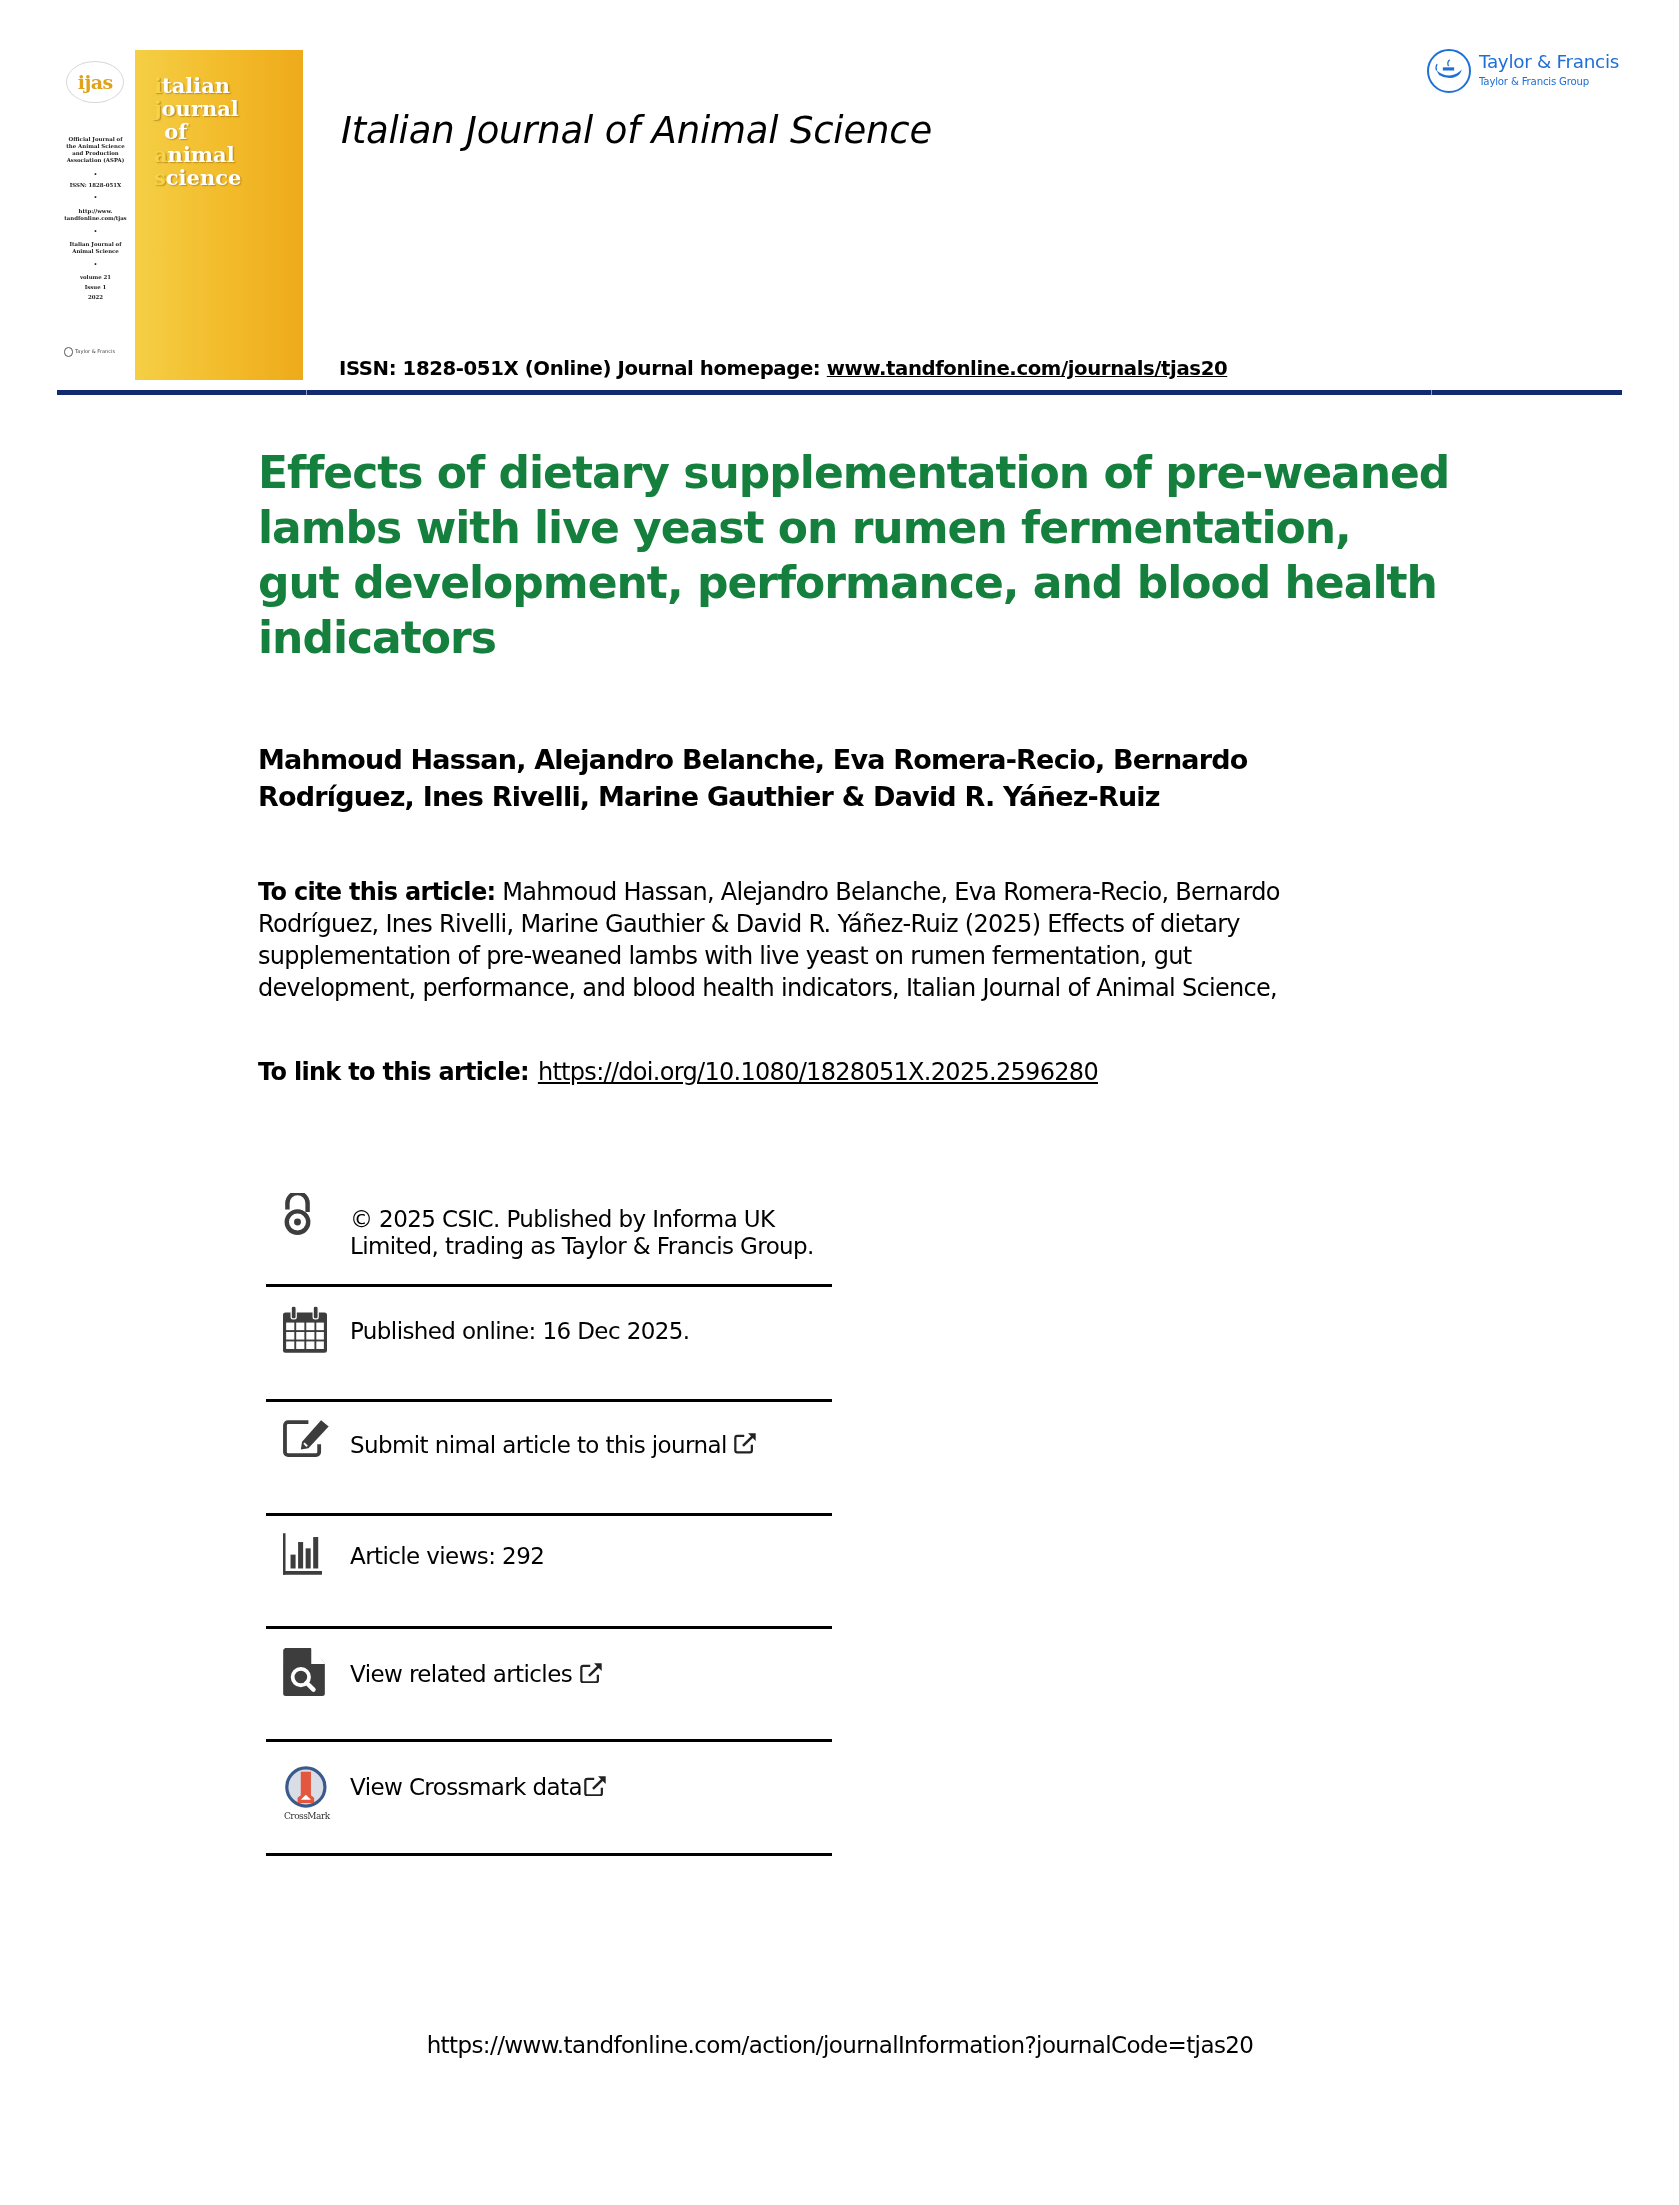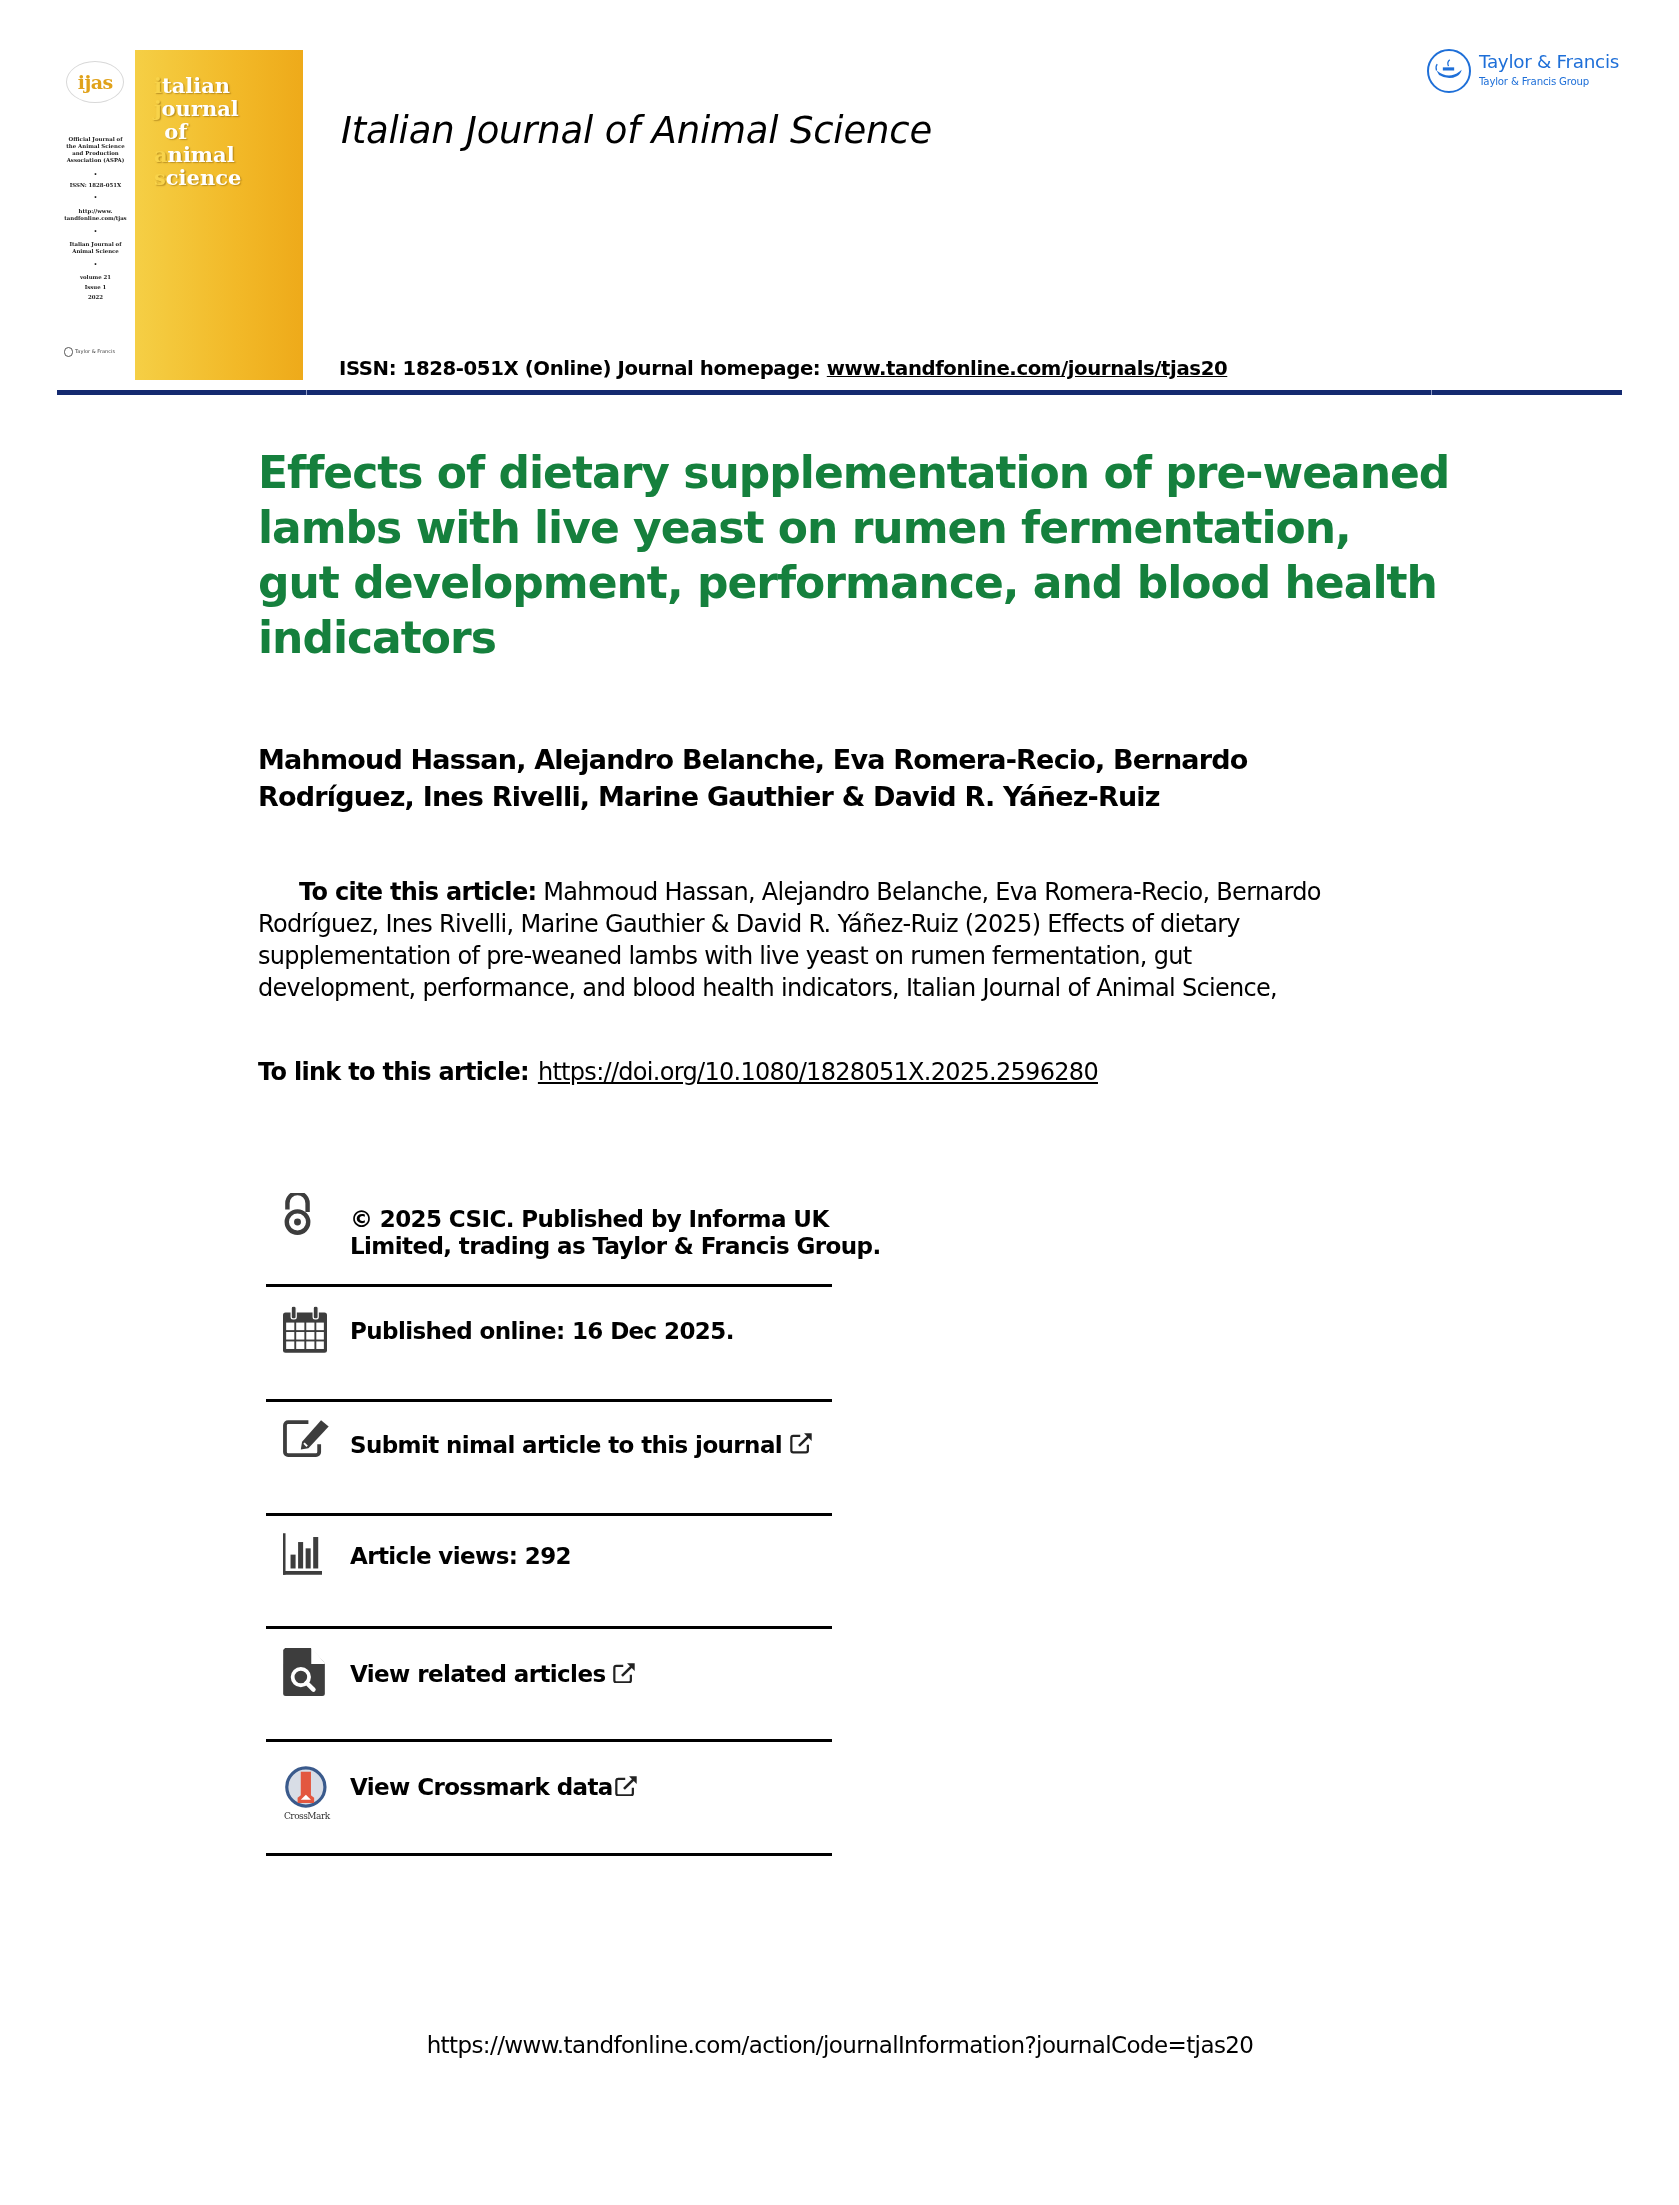--- a/index.html
+++ b/index.html
@@ -34,30 +34,30 @@
 
   .navy-rule { left: 57px; top: 390px; width: 1565px; height: 5.1px; background: #142a70; }
   .navy-gap { top: 390px; width: 0.6px; height: 5.1px; background: #8f9cc5; }
 
   .article-title { left: 258px; top: 445px; width: 1207px; font-family: "DejaVu Sans", sans-serif; font-weight: bold;
                    font-size: 44px; line-height: 55px; letter-spacing: -1px; color: #15803d; }
   .authors { left: 258px; top: 741px; width: 1144px; font-family: "DejaVu Sans", sans-serif; font-weight: bold;
              font-size: 27px; line-height: 37px; letter-spacing: -0.8px; color: #000; }
   .cite { left: 258px; top: 876px; width: 1131px; font-family: "DejaVu Sans", sans-serif; font-size: 24px;
           line-height: 32px; letter-spacing: -0.7px; color: #000; }
-  .cite b { font-weight: bold; margin-left: 41px; }
+  .cite b { font-weight: bold; }
   .cite a, .linkline a { color: #000; text-decoration: underline; }
   .linkline { left: 258px; top: 1056px; font-family: "DejaVu Sans", sans-serif; font-size: 24px; line-height: 32px; letter-spacing: -0.7px; white-space: nowrap; }
   .linkline b { font-weight: bold; margin-right: 9px; }
 
   .info-rule { left: 266px; width: 566px; height: 2.5px; background: #000; }
   .info-row { left: 266px; width: 566px; }
   .info-icon { position: absolute; left: 15.3px; width: 46px; height: 46px; color: #3d3d3d; }
   .info-text { position: absolute; left: 84px; font-family: "DejaVu Sans", sans-serif; font-size: 23px; line-height: 27px;
-               letter-spacing: -0.6px; color: #000; white-space: nowrap; font-weight: bold; }
+               letter-spacing: -0.6px; color: #000; white-space: nowrap; }
   .ext { display: inline-block; width: 23px; height: 21.6px; vertical-align: -1.3px; margin-left: 7.6px; }
 
   .footer { left: 0; width: 1680px; top: 2031px; text-align: center; font-family: "DejaVu Sans", sans-serif;
             font-size: 23px; line-height: 29px; letter-spacing: -0.6px; color: #000; }
 </style>
 </head>
 <body>
 
 <div class="abs cover">
   <div class="cover-left">

